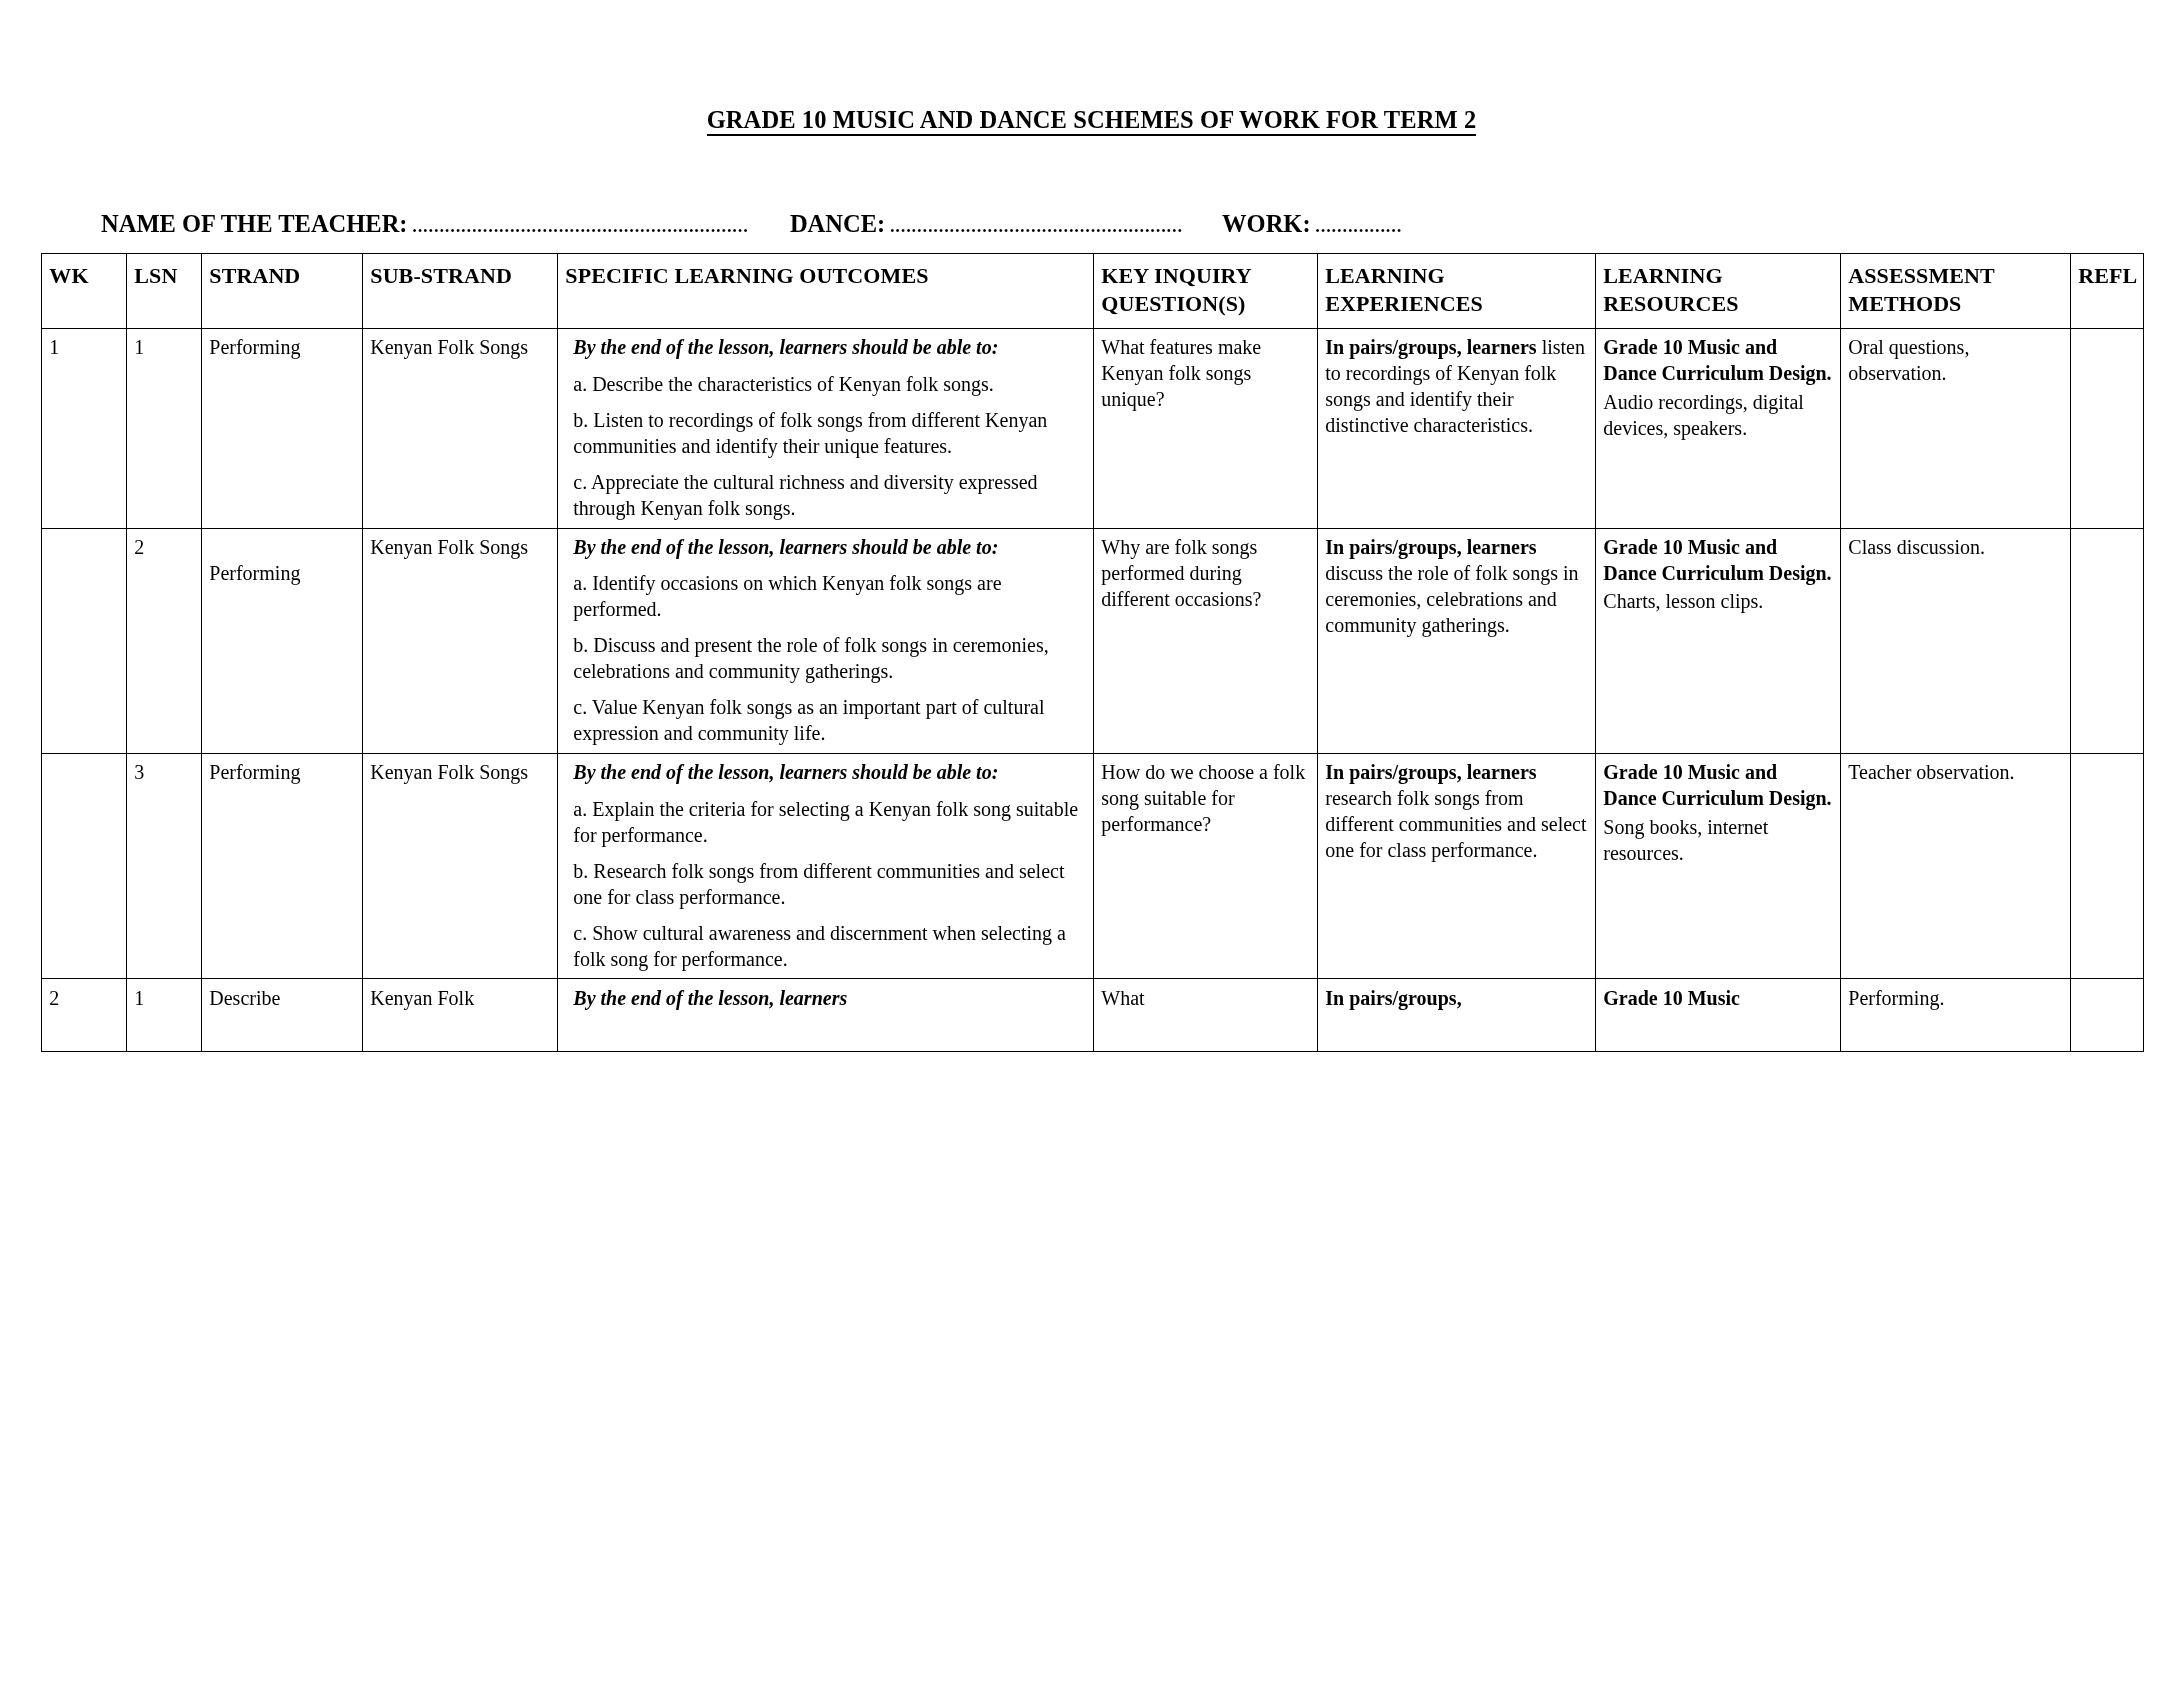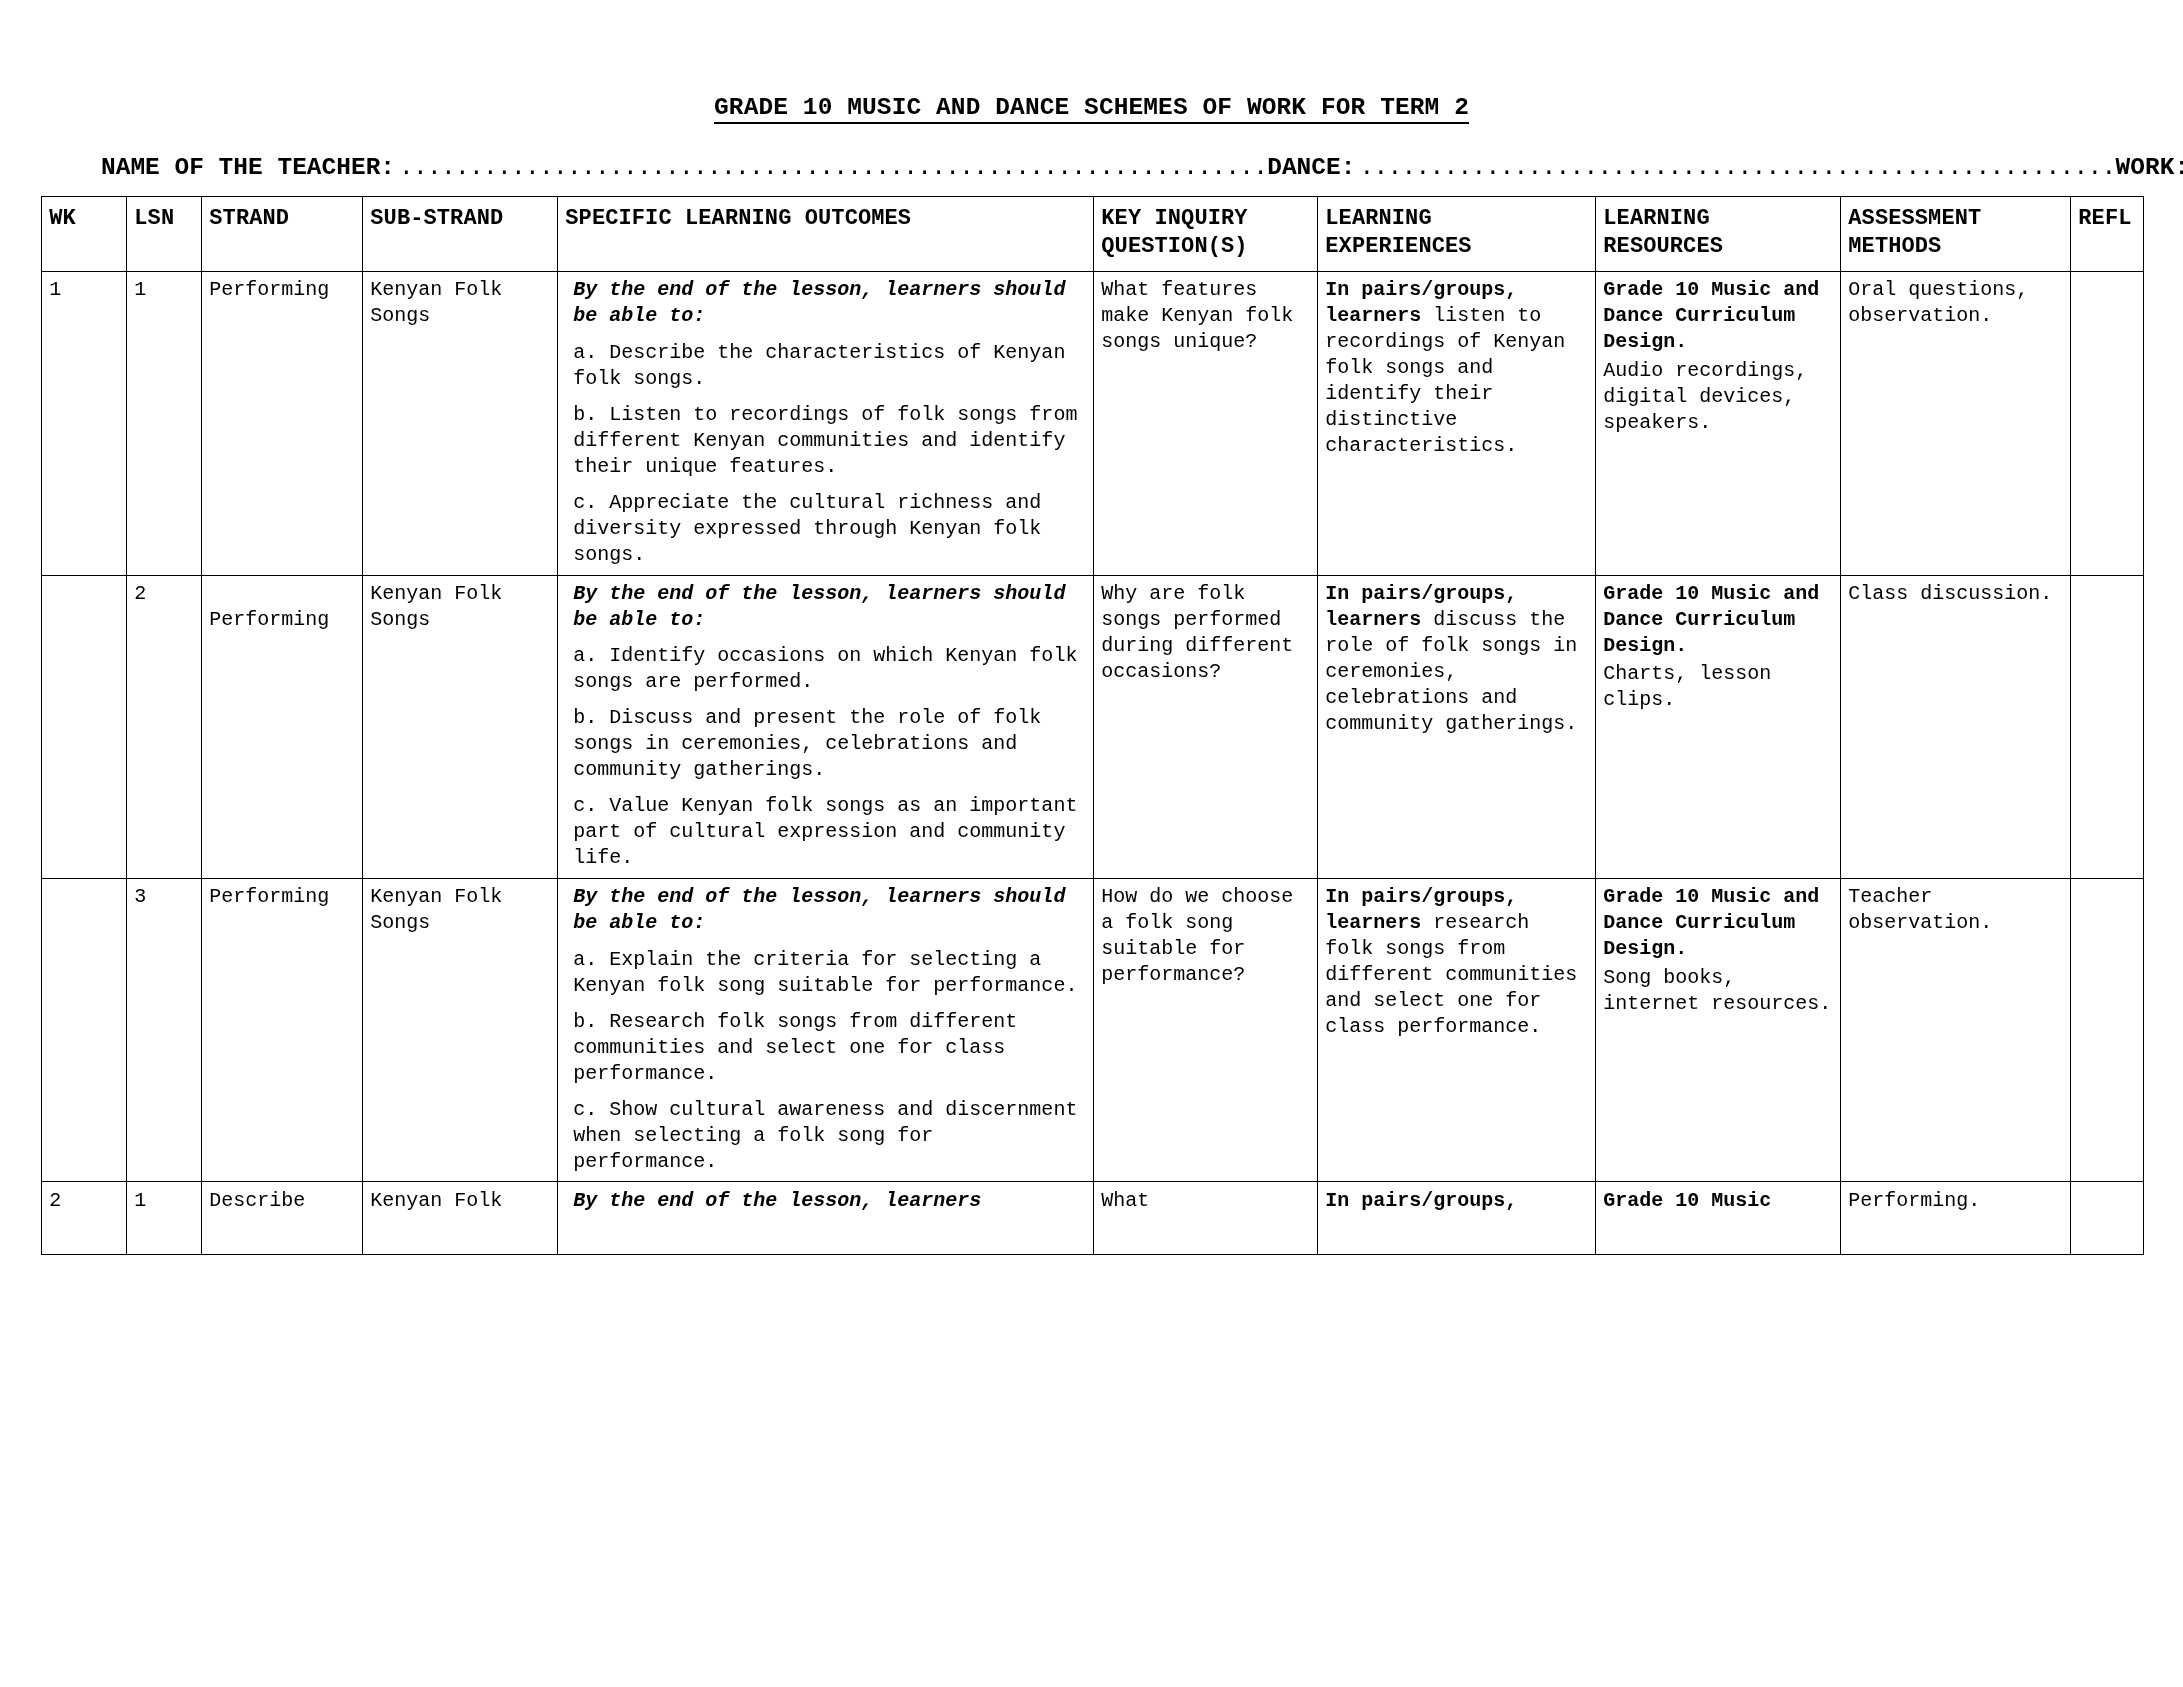--- a/index.html
+++ b/index.html
@@ -12,22 +12,21 @@
     height: 1687px;
     font-family: "Liberation Serif", "DejaVu Serif", serif;
     color: #000000;
     overflow: hidden;
   }
   .page {
     position: relative;
     width: 2183px;
     height: 1687px;
     box-sizing: border-box;
-    padding: 4px 41px;
-    font-family: Liberation Mono, monospace;
+    padding: 16px 41px;
   }
 
   
   .doc-title {
     text-align: center;
     font-weight: bold;
     font-size: 24.5px;
     letter-spacing: 0.1px;
     padding-top: 91px;
     line-height: 1.1;
@@ -41,21 +40,21 @@
   .info-line {
     display: flex;
     align-items: baseline;
     font-weight: bold;
     font-size: 24.5px;
     padding-top: 32px;
     padding-left: 60px;
     white-space: nowrap;
   }
   .info-field { display: inline-flex; align-items: baseline; }
-  .info-label { font-weight: bold; }
+  .info-label { font-weight: bold; margin-top: 44px; }
   .info-dots {
     font-weight: normal;
     letter-spacing: -0.7px;
     margin-left: 4px;
   }
   .gap-a { width: 42px; display: inline-block; }
   .gap-b { width: 40px; display: inline-block; }
 
   
   table.schemes {

